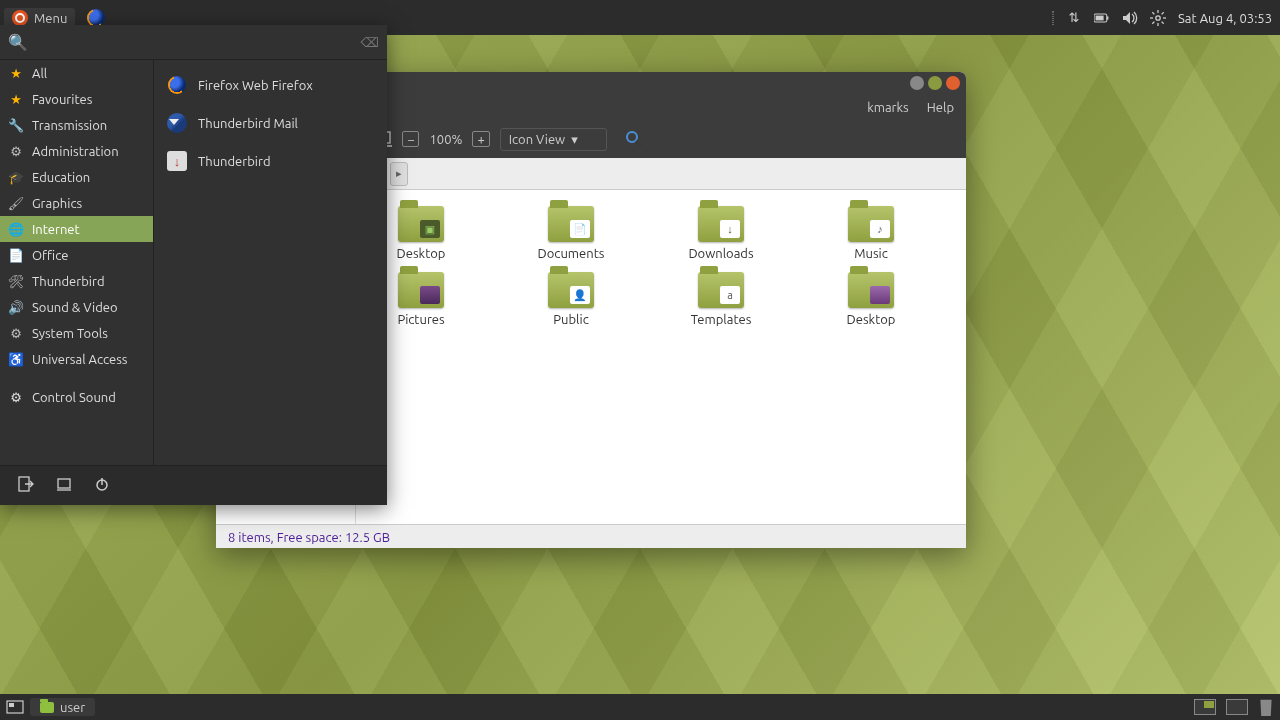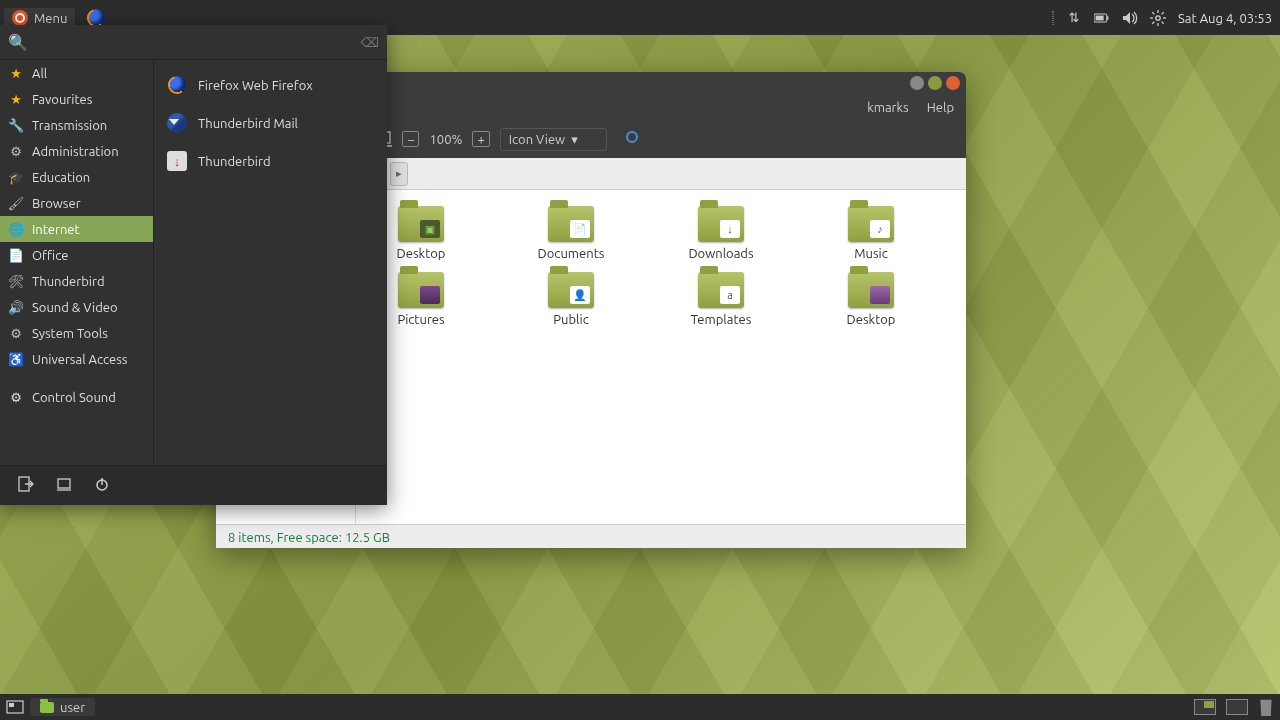--- a/index.html
+++ b/index.html
@@ -68,21 +68,21 @@
 .fm-content { flex:1; background:#fff; padding:16px 10px; display:flex; flex-wrap:wrap; align-content:flex-start; gap:12px 40px; overflow:auto; }
 .folder { width:110px; display:flex; flex-direction:column; align-items:center; gap:4px; cursor:pointer; font-size:13px; color:#333; }
 .folder-ico { width:46px; height:36px; background:linear-gradient(#b5c46a,#8fa040); border-radius:3px; position:relative; box-shadow:0 1px 2px rgba(0,0,0,0.3); }
 .folder-ico::before { content:""; position:absolute; top:-6px; left:2px; width:18px; height:8px; background:#8fa040; border-radius:2px 2px 0 0; }
 .folder-ico .badge { position:absolute; right:4px; bottom:4px; width:20px; height:18px; background:#fff; border-radius:2px; display:flex; align-items:center; justify-content:center; font-size:11px; color:#555; }
 .folder-ico.desktop .badge{ background:#4a5a2a; color:#9c6; }
 .folder-ico.downloads .badge{ color:#4a5a2a; background:#fff; font-weight:bold; }
 .folder-ico.music .badge{ color:#666; }
 .folder-ico.pictures .badge{ background:linear-gradient(#7a4a8a,#4a2a5a); }
 .folder-ico.videos .badge{ background:linear-gradient(#9a6aaa,#6a3a7a); }
-.fm-status { height:24px; background:#ededed; border-top:1px solid #ccc; display:flex; align-items:center; padding:0 12px; font-size:13px; color:#15803d; }
+.fm-status { height:24px; background:#ededed; border-top:1px solid #ccc; display:flex; align-items:center; padding:0 12px; font-size:13px; color:#4c1d95; }
 
 
 .bottom-panel { position:absolute; left:0; right:0; bottom:0; height:26px; background:#2c2c2c; display:flex; align-items:center; padding:0 6px; z-index:50; color:#ccc; font-size:13px; }
 .task-btn { display:flex; align-items:center; gap:6px; padding:2px 10px; background:#3a3a3a; border-radius:3px; cursor:pointer; margin-left:6px; }
 .bottom-panel .right { margin-left:auto; display:flex; gap:10px; align-items:center; }
 .ws-icon { width:22px; height:16px; border:1px solid #888; background:#3a3a3a; position:relative; }
 .ws-icon.active::after { content:""; position:absolute; right:1px; top:1px; width:10px; height:7px; background:#8fa040; }
 .trash-icon { width:16px; height:18px; background:#888; clip-path:polygon(15% 10%,85% 10%,80% 100%,20% 100%); position:relative; }
 </style>
 </head>
@@ -156,21 +156,21 @@
         <div class="cat-item">
           <span class="ico" style="color:#bbb">⚙</span>
           <span>Administration</span>
         </div>
         <div class="cat-item">
           <span class="ico" style="color:#bbb">🎓</span>
           <span>Education</span>
         </div>
         <div class="cat-item">
           <span class="ico" style="color:#bbb">🖌</span>
-          <span>Browser</span>
+          <span>Graphics</span>
         </div>
         <div class="cat-item active">
           <span class="ico" style="color:#bbb">🌐</span>
           <span>Internet</span>
         </div>
         <div class="cat-item">
           <span class="ico" style="color:#bbb">📄</span>
           <span>Office</span>
         </div>
         <div class="cat-item">

